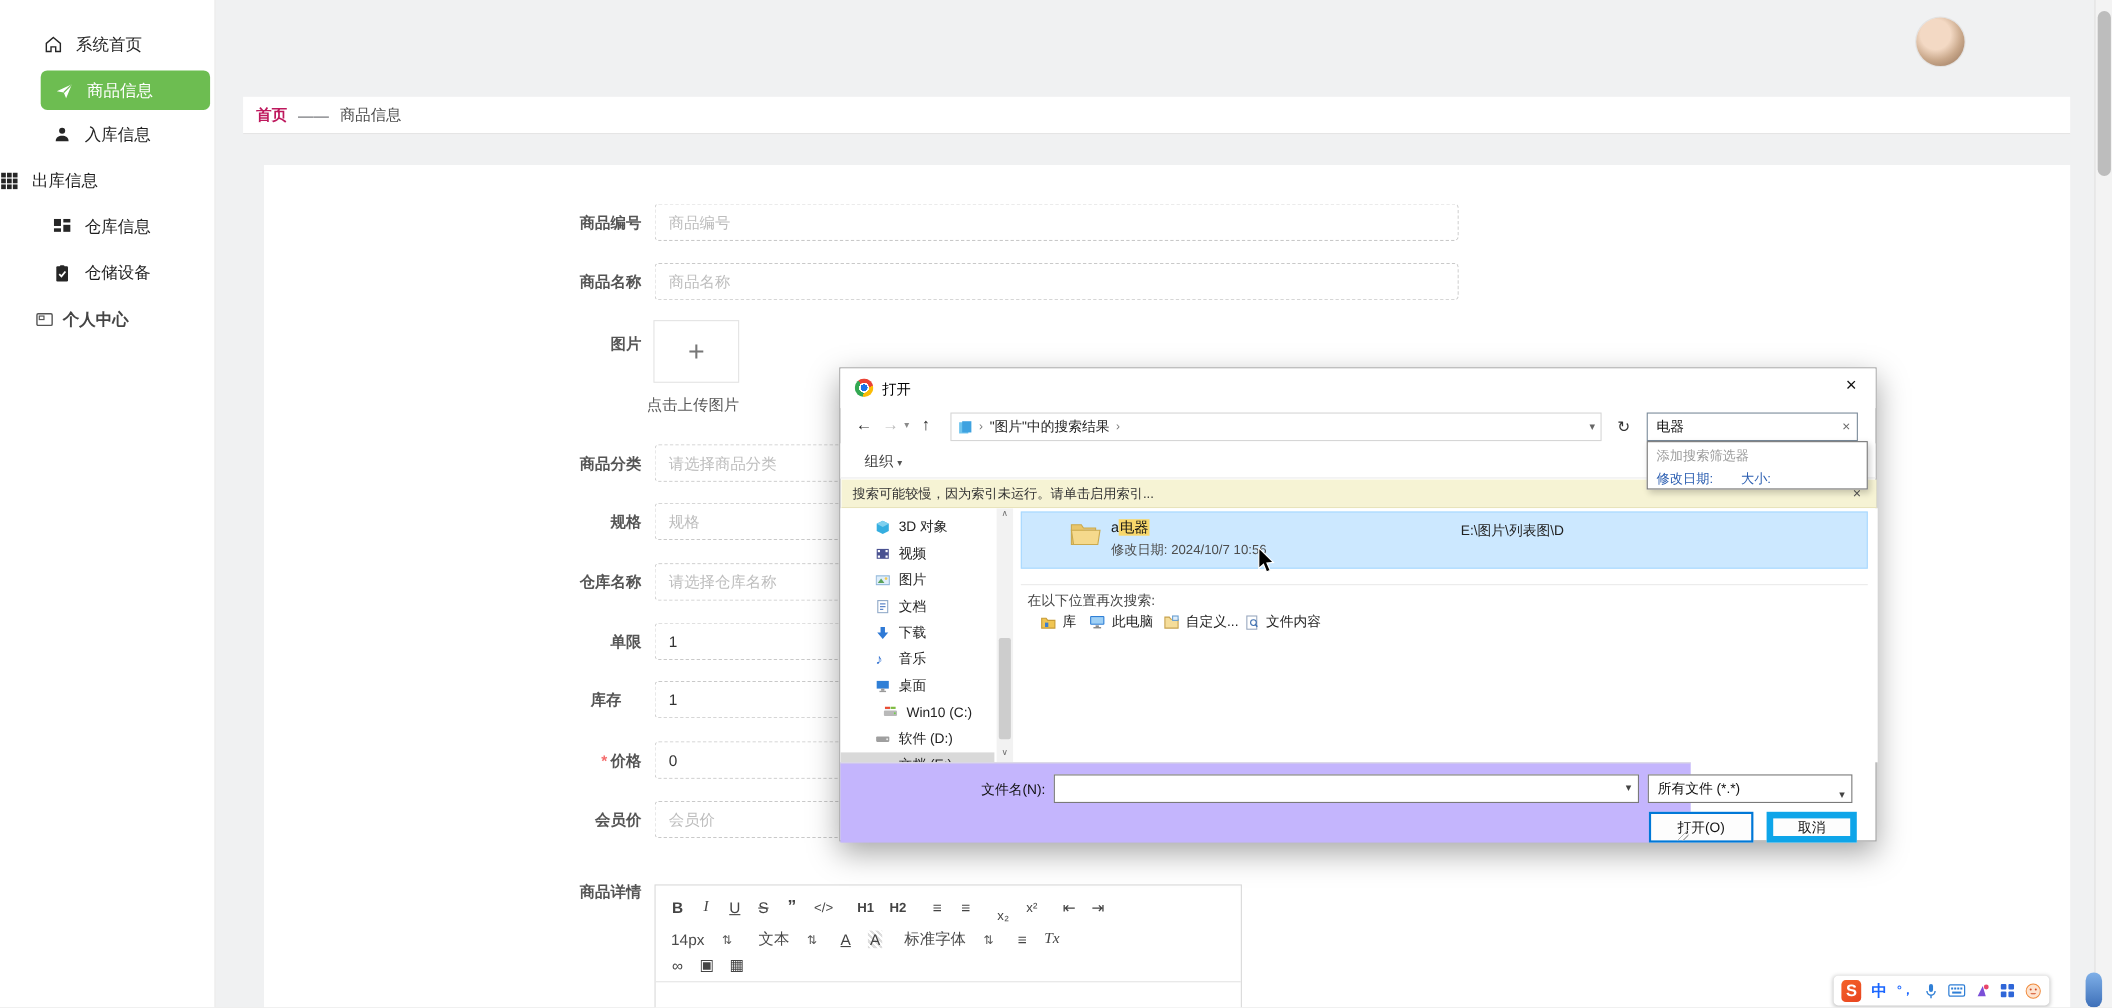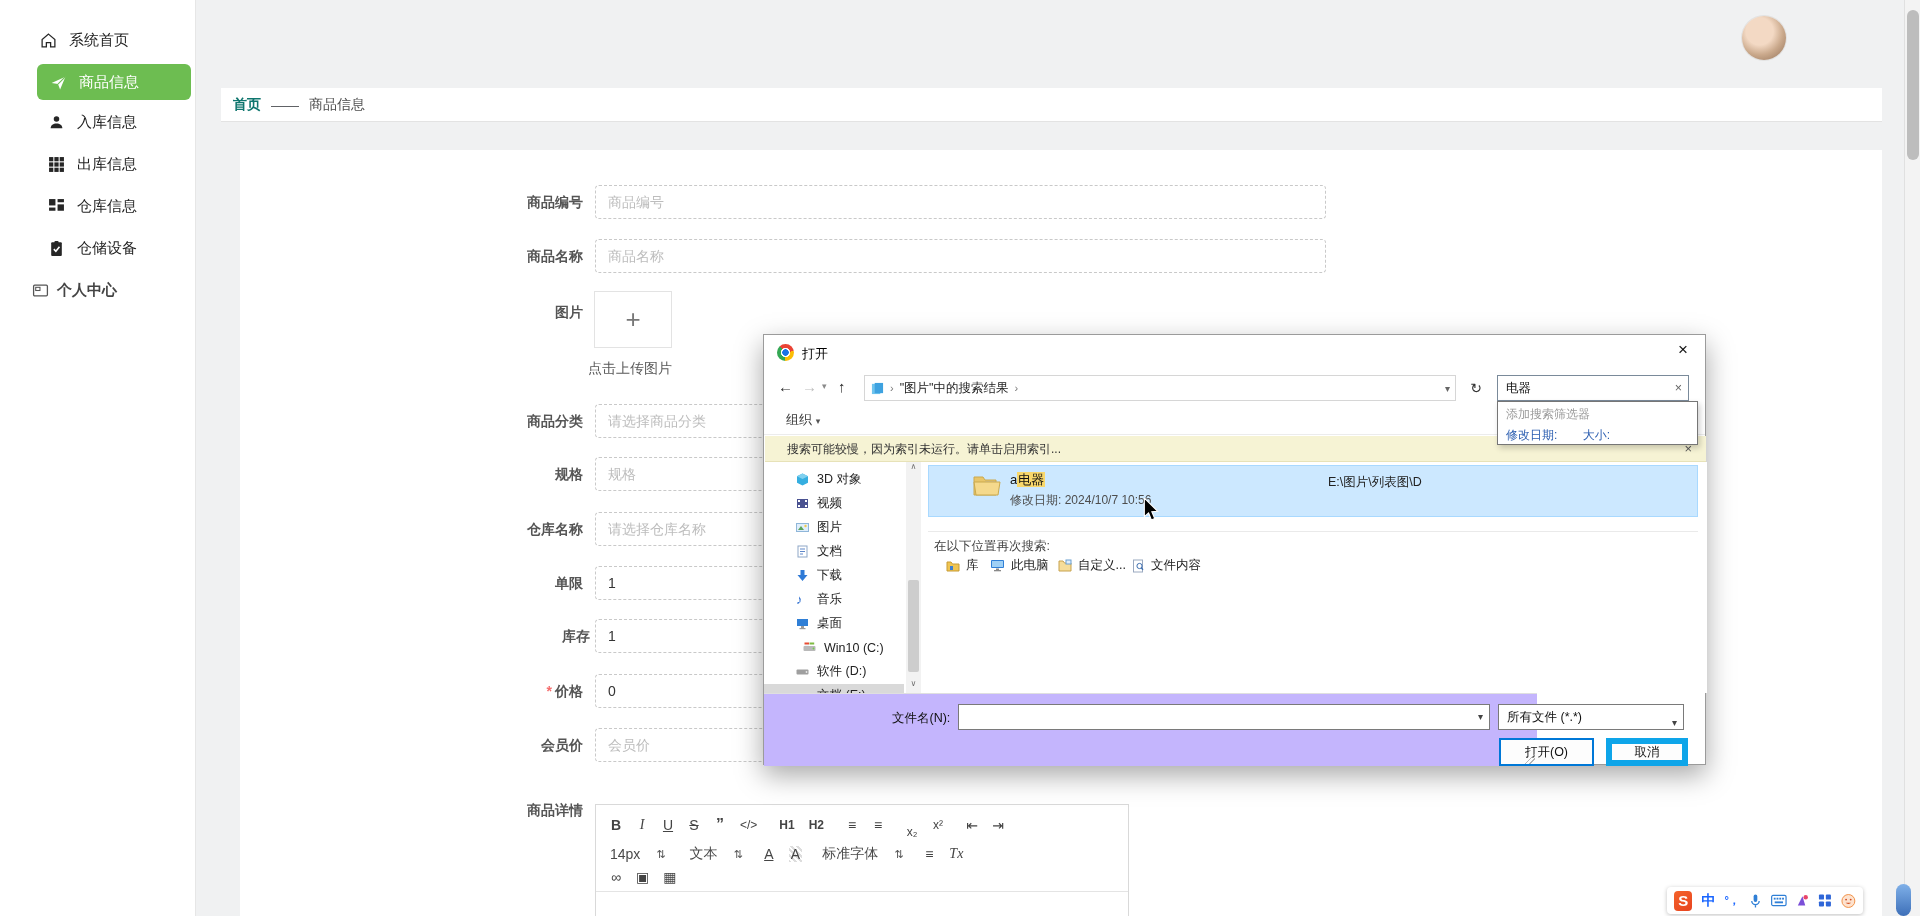--- a/index.html
+++ b/index.html
@@ -68,21 +68,21 @@
     font-size:12.5px;color:#111;line-height:24px;padding:0 20px 0 8px;}
   .sbox .clear{position:absolute;right:6px;top:0;color:#666;cursor:pointer;}
   .sdrop{position:absolute;left:733px;top:66px;width:201px;height:44px;background:#fff;border:1px solid #767676;
     box-shadow:2px 3px 6px rgba(0,0,0,.2);z-index:6;font-size:12px;padding:4px 8px;}
   .sdrop .hint{color:#9a9a9a;}
   .sdrop .links{margin-top:4px;color:#2a5db0;}
   .sdrop .links span{margin-right:22px;cursor:pointer;}
   .orgrow{position:absolute;left:0;top:68px;width:100%;height:32px;border-bottom:1px solid #ececec;background:#fff;}
   .orgrow .org{position:absolute;left:22px;top:8px;font-size:13px;color:#3a3a3a;cursor:pointer;}
   .infobar{position:absolute;left:1px;top:101px;width:941px;height:26px;background:#f6f3d4;border-bottom:1px solid #e7e2b8;
-    font-size:12px;color:#333;line-height:26px;padding-left:22px;}
+    font-size:12px;color:#333;line-height:26px;padding-left:10px;}
   .infobar .x{position:absolute;right:14px;top:0;color:#555;cursor:pointer;font-size:13px;}
   .dlg-body{position:absolute;left:0;top:127px;width:943px;height:231px;background:#fff;overflow:hidden;}
   .tree-item{position:absolute;left:0;width:140px;height:23px;display:flex;align-items:center;gap:8px;
     font-size:12.5px;color:#222;cursor:pointer;padding-left:32px;}
   .tree-scroll{position:absolute;left:142px;top:0;width:15px;height:231px;background:#f2f2f2;}
   .tree-scroll .ar{position:absolute;left:0;width:15px;height:14px;text-align:center;font-size:8px;color:#707070;cursor:pointer;}
   .tree-thumb{position:absolute;left:2px;width:11px;border-radius:2px;background:#cdcdcd;}
   .filerow{position:absolute;left:164px;top:3px;width:770px;height:52px;background:#cce8ff;border:1px solid #a9d9ff;cursor:pointer;}
   .fname{position:absolute;left:246px;top:9px;font-size:13px;color:#111;}
   .hl{background:#f8d76b;padding:0 1px;}
@@ -135,21 +135,21 @@
         </svg>
       <span class="lbl">商品信息</span>
     </div>
     <div class="side-item" style="top:108px;padding-left:48px;">
       <svg class="icon16" viewBox="0 0 16 16">
           <circle cx="8" cy="4.6" r="2.6" fill="#262626"></circle>
           <path d="M2.5 13.5 c0-3.2 2.5-4.6 5.5-4.6 s5.5 1.4 5.5 4.6 z" fill="#262626"></path>
         </svg>
       <span class="lbl">入库信息</span>
     </div>
-    <div class="side-item" style="top:150px;padding-left:48px;">
+    <div class="side-item" style="top:150px;">
       <svg class="icon16" viewBox="0 0 16 16">
         <g fill="#262626">
             <rect x="1" y="1" width="4" height="4"></rect>
             <rect x="6" y="1" width="4" height="4"></rect>
             <rect x="11" y="1" width="4" height="4"></rect>
             <rect x="1" y="6" width="4" height="4"></rect>
             <rect x="6" y="6" width="4" height="4"></rect>
             <rect x="11" y="6" width="4" height="4"></rect>
             <rect x="1" y="11" width="4" height="4"></rect>
             <rect x="6" y="11" width="4" height="4"></rect>
@@ -182,21 +182,21 @@
         <rect x="1.5" y="3" width="13" height="10" rx="1" fill="none" stroke="#555" stroke-width="1.2"></rect>
           <rect x="3.5" y="5" width="4" height="3" fill="none" stroke="#555" stroke-width="1"></rect>
         </svg>
       <span class="lbl" style="color:#444">个人中心</span>
     </div>
   </aside>
 
   <div class="avatar"></div>
 
   <div class="crumbbar">
-    <span style="margin-left:12px;font-weight:700;color:#0f766e;">首页</span>
+    <span style="margin-left:12px;font-weight:700;color:#be185d;">首页</span>
     <span style="margin:0 10px;color:#606266;">——</span>
     <span style="color:#4d4d4d;">商品信息</span>
   </div>
 
   <div class="card"></div>
 
   <div class="flabel" style="left:433px;top:185px;">商品编号</div>
   <div class="finput" style="top:185px;"><span class="ph">商品编号</span></div>
 
   <div class="flabel" style="left:433px;top:239px;">商品名称</div>
@@ -213,21 +213,21 @@
 
   <div class="flabel" style="left:433px;top:457px;">规格</div>
   <div class="finput" style="top:457px;"><span class="ph">规格</span></div>
 
   <div class="flabel" style="left:433px;top:512px;">仓库名称</div>
   <div class="finput" style="top:512px;"><span class="ph">请选择仓库名称</span></div>
 
   <div class="flabel" style="left:433px;top:566px;">单限</div>
   <div class="finput" style="top:566px;"><span>1</span></div>
 
-  <div class="flabel" style="left:440px;top:619px;">库存</div>
+  <div class="flabel" style="left:415px;top:619px;">库存</div>
   <div class="finput" style="top:619px;"><span>1</span></div>
 
   <div class="flabel" style="left:433px;top:674px;">
     <span class="req">*</span><span>价格</span>
   </div>
   <div class="finput" style="top:674px;"><span>0</span></div>
 
   <div class="flabel" style="left:433px;top:728px;">会员价</div>
   <div class="finput" style="top:728px;"><span class="ph">会员价</span></div>
 

